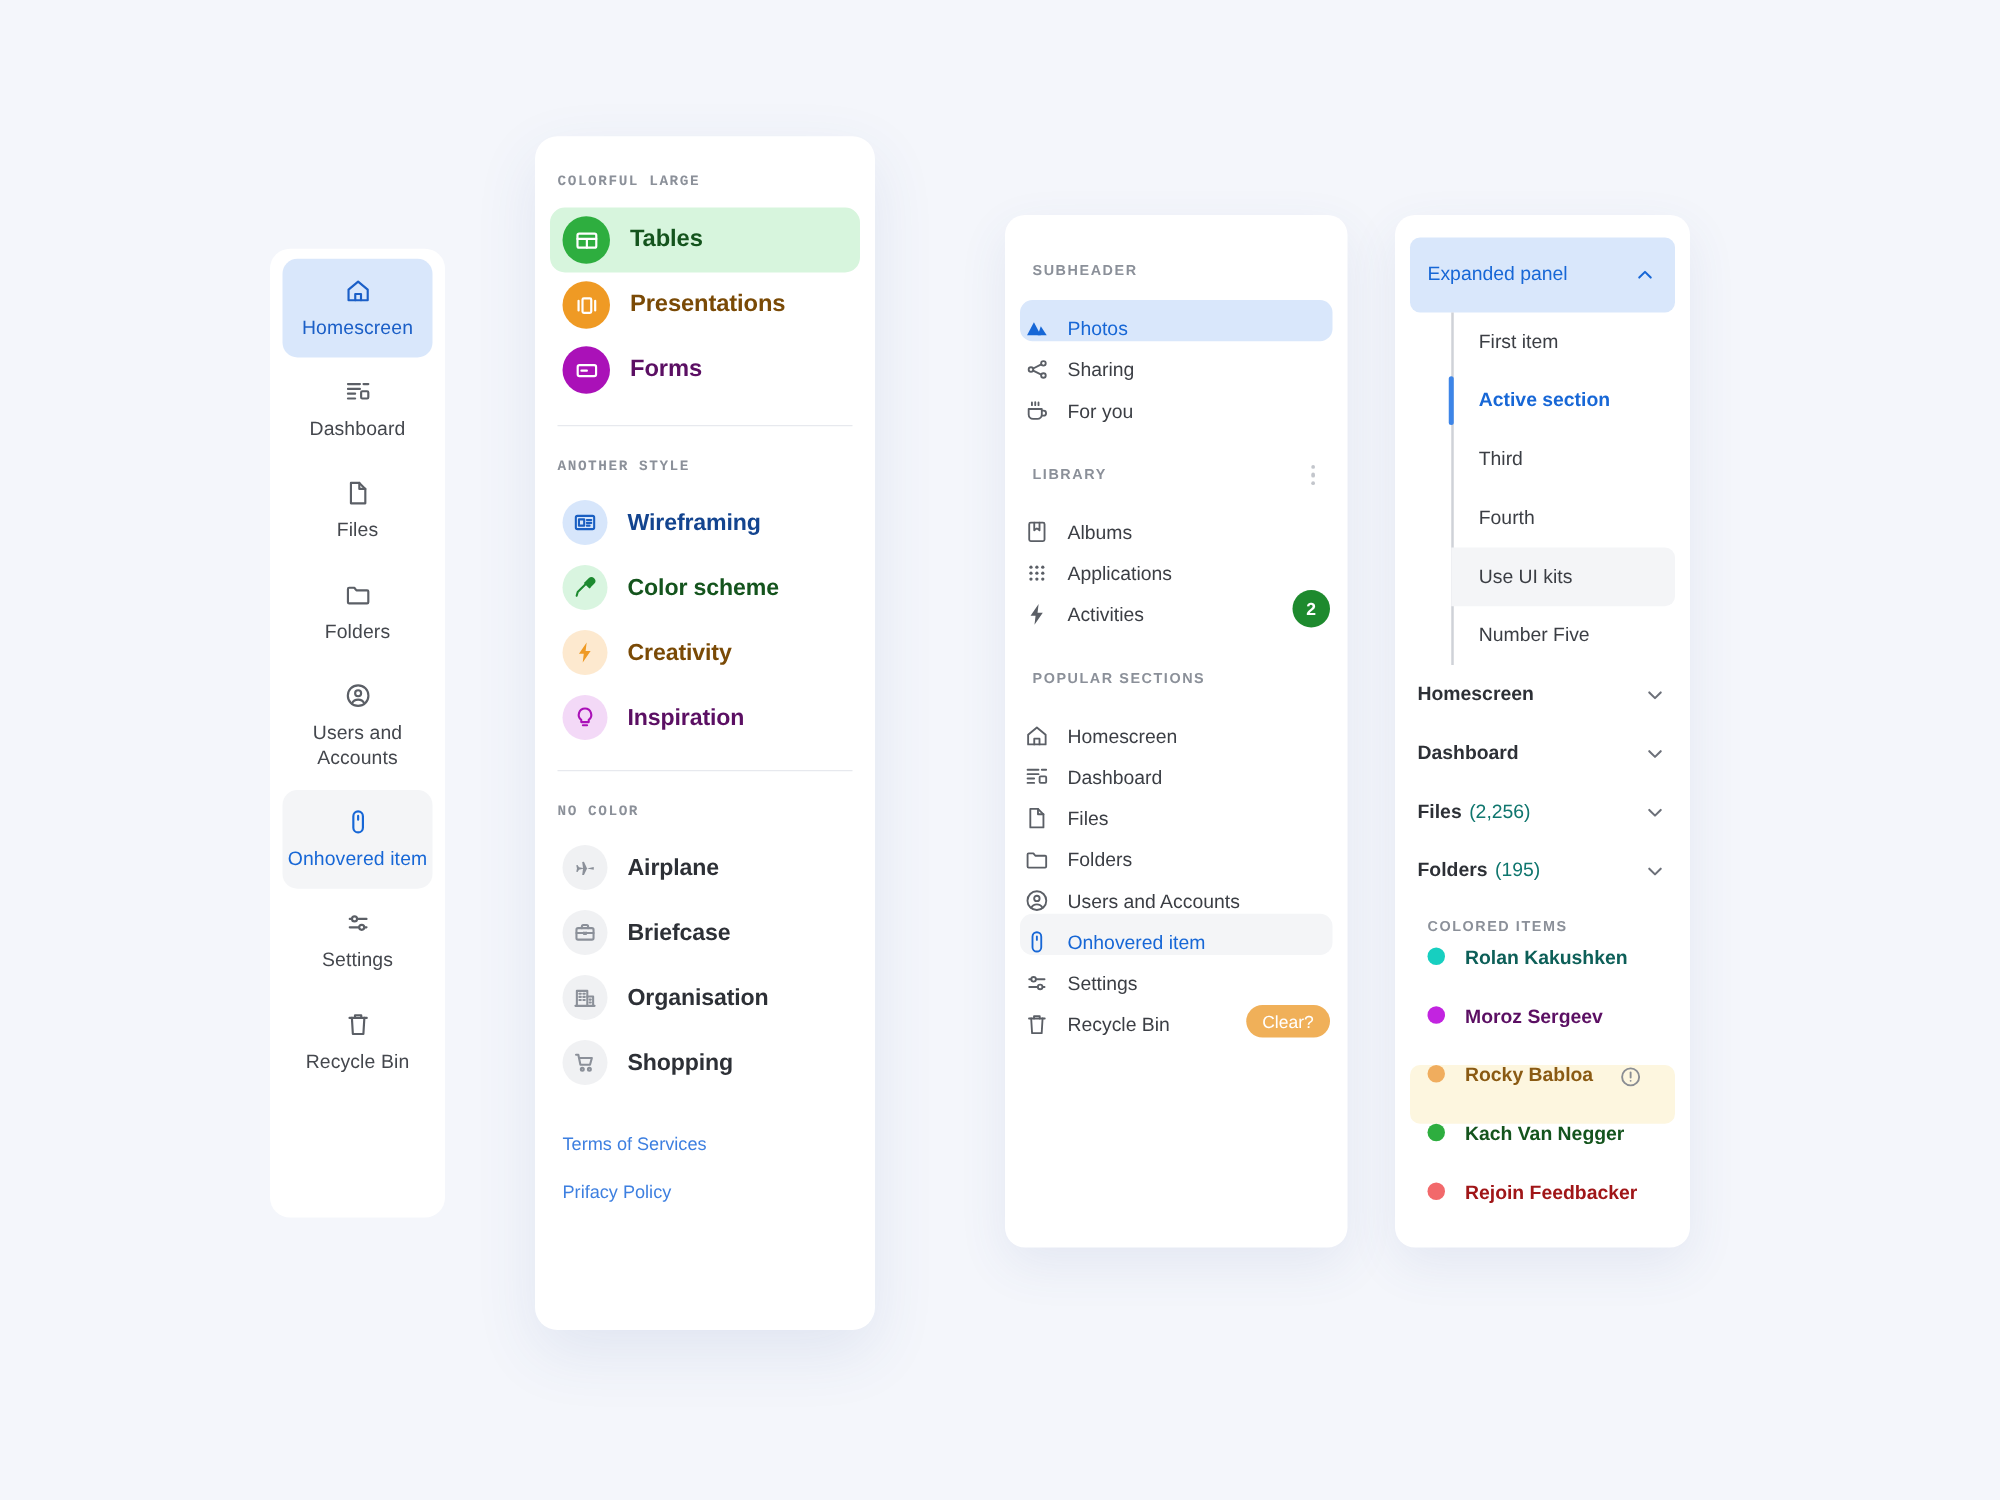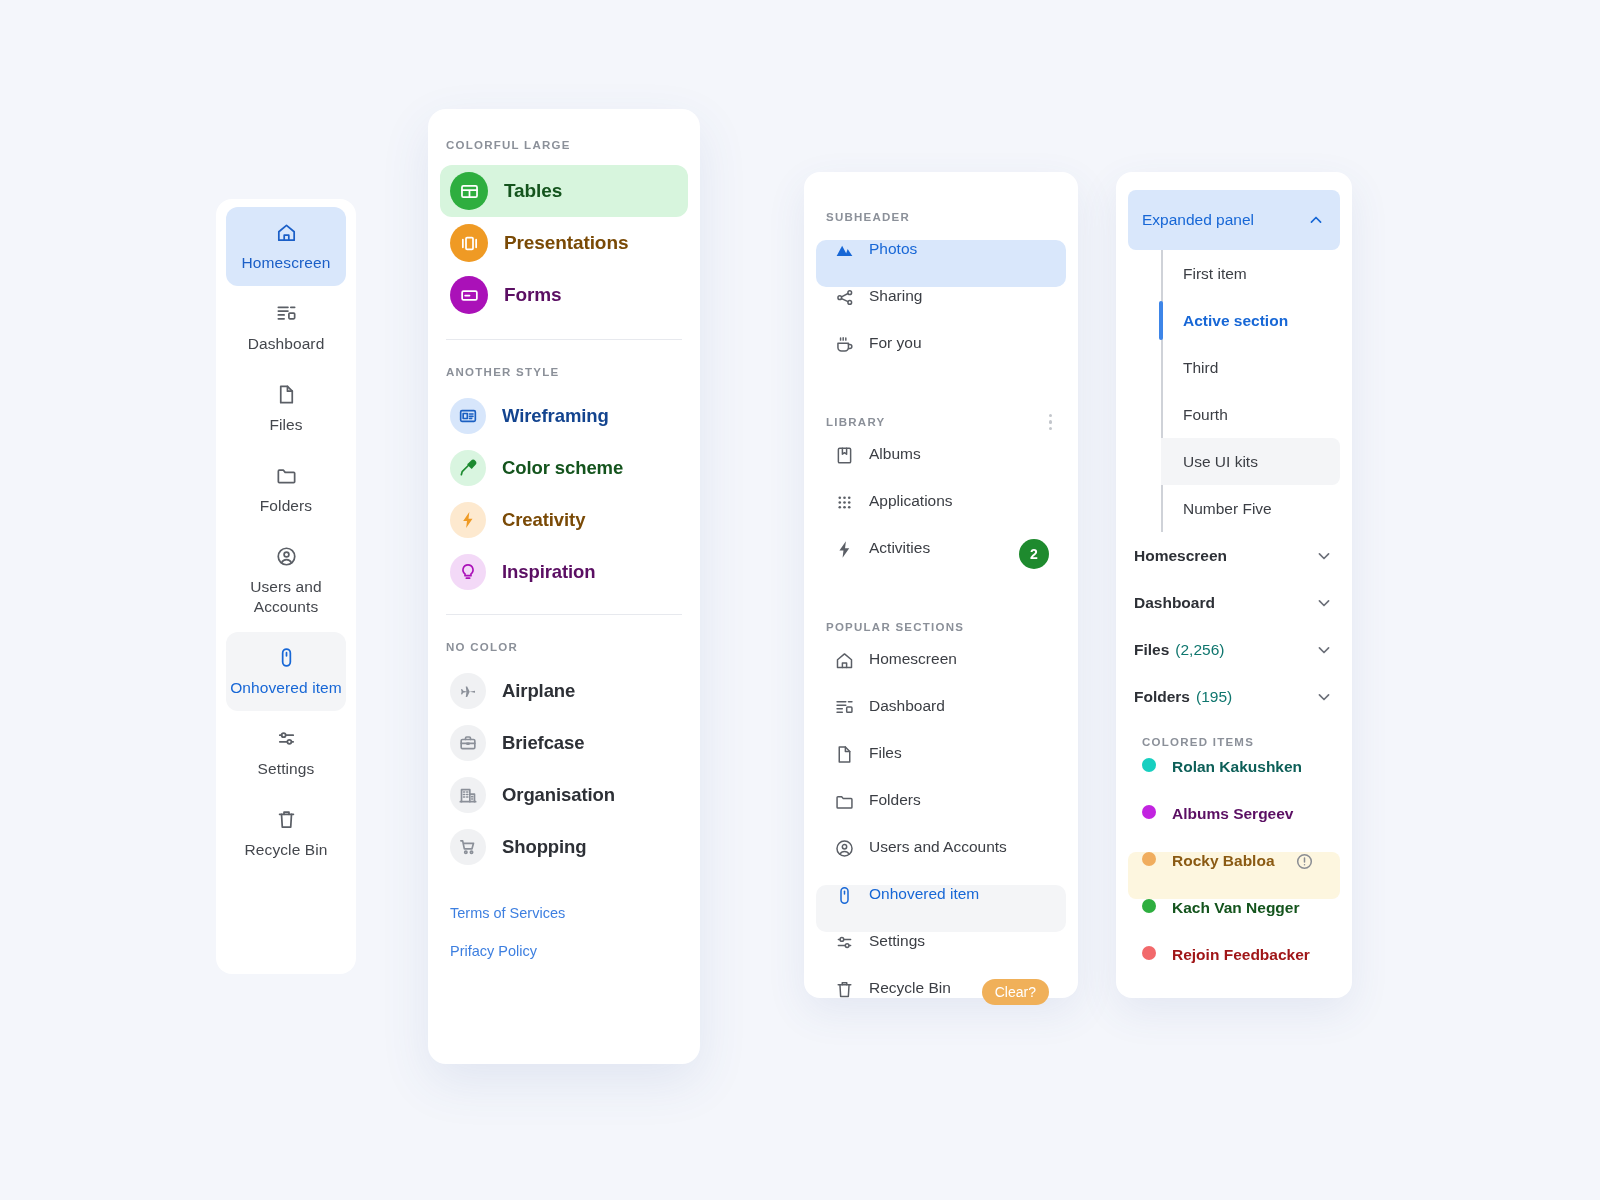--- a/index.html
+++ b/index.html
@@ -38,21 +38,21 @@
     width: 272px; height: 955px;
     background: #ffffff; border-radius: 18px;
     padding: 0 12px;
     box-shadow: 0 18px 50px rgba(61,86,160,.10);
     display: flex; flex-direction: column;
   }
   .sec-label {
     font-size: 11.5px; font-weight: 700; letter-spacing: 1.25px;
     color: #8b9099; text-transform: uppercase;
   }
-  #panel-colorful .sec-label { padding: 0 6px; }
+  #panel-colorful .sec-label { padding: 0 6px; font-family: Liberation Mono, monospace; }
   .c-row {
     display: flex; align-items: center; gap: 16px;
     height: 52px; padding: 0 10px; border-radius: 12px; cursor: pointer;
   }
   .c-row.sel { background: #d7f5dd; }
   .c-badge {
     width: 38px; height: 38px; border-radius: 50%;
     display: flex; align-items: center; justify-content: center; flex: 0 0 38px;
   }
   .c-badge.sm { width: 36px; height: 36px; flex-basis: 36px; }
@@ -69,22 +69,22 @@
     width: 274px; height: 826px;
     background: #ffffff; border-radius: 16px;
     box-shadow: 0 14px 40px rgba(61,86,160,.09);
     padding: 0 12px;
   }
   .s-head {
     display: flex; align-items: center; justify-content: space-between;
     padding: 0 10px; height: 34px;
   }
   .s-row {
-    display: flex; align-items: flex-start; gap: 14px;
-    height: 47px; padding: 0 17px; border-radius: 10px;
+    display: flex; align-items: flex-end; gap: 14px;
+    height: 33px; padding: 0 2px; border-radius: 10px;
     color: #3b3e44; font-size: 15.5px; cursor: pointer;
   }
   .s-row.active { background: #d9e7fb; color: #1767d6; font-weight: 400; }
   .s-row.hovered { background: #f4f5f7; color: #1767d6; }
   .s-row .ico { width: 22px; display: flex; justify-content: center; flex: 0 0 22px; }
   .s-row .lbl { flex: 1; }
   .badge-green {
     background: #1e8a2e; color: #fff; border-radius: 999px;
     min-width: 30px; height: 30px; font-size: 14px; font-weight: 600;
     display: flex; align-items: center; justify-content: center;
@@ -572,21 +572,21 @@
           </svg>
         </span>
       </div>
       <div class="sec-label">Colored items</div>
       <div class="t-colorrow">
         <span class="dot" style="background: rgb(23, 207, 192);"></span>
         <span style="color: rgb(13, 95, 88);">Rolan Kakushken</span>
       </div>
       <div class="t-colorrow">
         <span class="dot" style="background: rgb(194, 36, 224);"></span>
-        <span style="color: rgb(91, 15, 99);">Albums Sergeev</span>
+        <span style="color: rgb(91, 15, 99);">Moroz Sergeev</span>
       </div>
       <div class="t-colorrow warn" style="background: rgb(253, 246, 223);">
         <span class="dot" style="background: rgb(240, 173, 94);"></span>
         <span style="color: rgb(138, 90, 19);">Rocky Babloa</span>
         <span class="warn-ico">
           <svg xmlns="http://www.w3.org/2000/svg" width="19" height="19" viewBox="0 0 24 24" fill="none" stroke="#8a8d93" stroke-width="1.9" stroke-linecap="round">
             <circle cx="12" cy="12" r="8.6"></circle>
             <path d="M12 7.6v5"></path>
             <circle cx="12" cy="16" r=".95" fill="#8a8d93" stroke="none"></circle>
           </svg>

